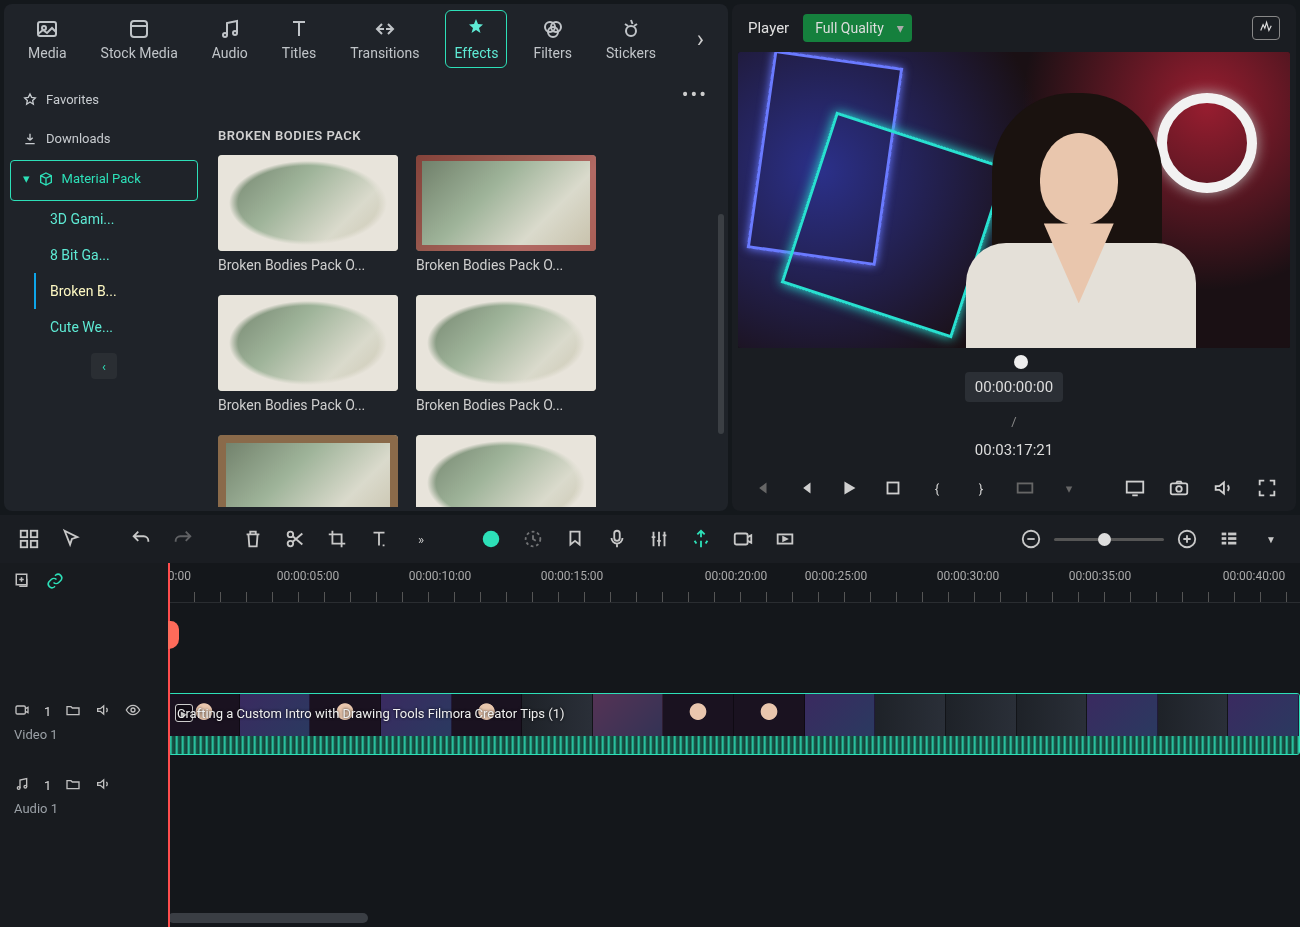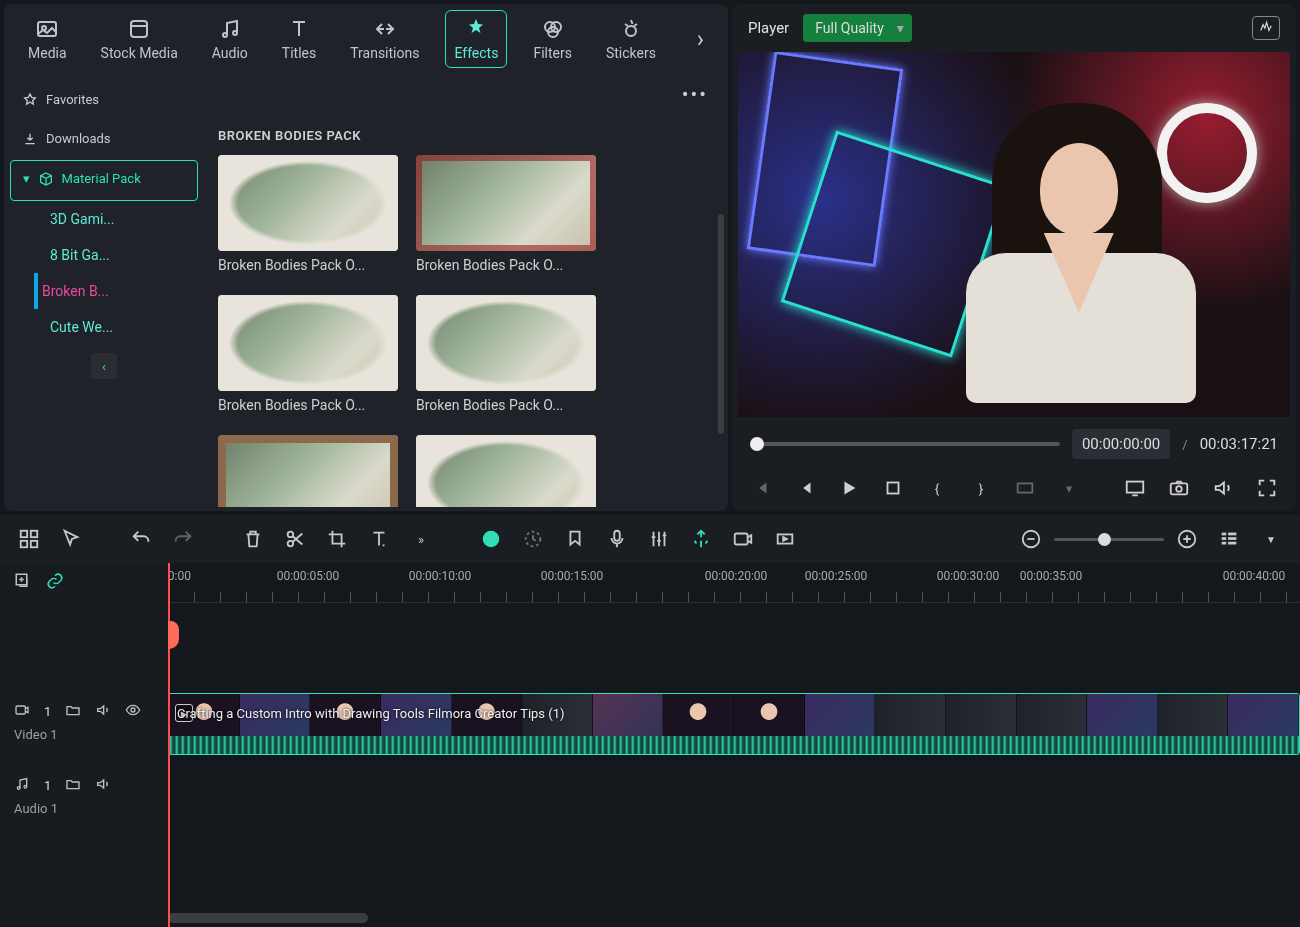--- a/index.html
+++ b/index.html
@@ -21,21 +21,21 @@
   .tab { display: flex; flex-direction: column; align-items: center; gap: 4px; padding: 6px 8px; cursor: pointer; color: #c0c4c8; border-radius: 6px; }
   .tab.active { border: 1.5px solid #2de0b8; color: #5eead4; }
   .tab .ic { width: 24px; height: 24px; display:flex;align-items:center;justify-content:center;}
   .tab .lbl { font-size: 14px; }
   .tabs-more { margin-left: auto; font-size: 24px; color: #ccc; padding: 4px 8px; cursor:pointer; }
   .library-body { display: flex; flex: 1; overflow: hidden; }
   .sidebar { width: 200px; padding: 8px 6px; overflow-y: auto; }
   .side-item { display: flex; align-items: flex-start; gap: 8px; padding: 10px 12px; color: #c8ccd0; cursor:pointer; border-radius: 4px; }
   .side-item.material { border: 1.5px solid #2de0b8; color: #2de0b8; }
   .side-sub { padding: 10px 10px 10px 40px; color: #5eead4; cursor:pointer; font-size:14px; white-space:nowrap; overflow:hidden; text-overflow:ellipsis;}
-  .side-sub.active { color: #ec4899; border-left: 4px solid #0ea5e9; margin-left: 24px; padding-left: 4px; }
+  .side-sub.active { color: #fef9c3; border-left: 2px solid #0ea5e9; margin-left: 24px; padding-left: 14px; }
   .collapse-btn { margin-top: auto; display:flex; justify-content:center; padding:8px; }
   .collapse-btn .chip{ width:26px;height:26px;border-radius:4px;background:#2a2e33;color:#2de0b8;display:flex;align-items:center;justify-content:center;cursor:pointer;}
   .grid-area { flex:1; display:flex; flex-direction:column; padding: 4px 14px; overflow:hidden; position:relative;}
   .grid-toolbar { display:flex; justify-content:flex-end; padding:4px 6px; }
   .dots-btn { color:#ccc; font-size:20px; letter-spacing:2px; cursor:pointer;}
   .pack-title { font-size: 13px; font-weight: 600; color:#d0d0d0; margin: 18px 0 12px 0; letter-spacing: .5px;}
   .grid { display:grid; grid-template-columns: repeat(2, 180px); gap: 22px 18px; overflow-y:auto; padding-right:8px;}
   .card { width:204px; }
   .thumb { width:180px; height:96px; border-radius:4px; background: linear-gradient(135deg,#6b7a65 0%, #9fb49a 40%, #dadacc 70%, #c6bfa8 100%); position:relative; overflow:hidden;}
   .thumb.reddish::after{content:'';position:absolute;inset:0;box-shadow: inset 0 0 0 6px rgba(150,30,30,0.6);}
@@ -56,21 +56,21 @@
      radial-gradient(circle at 85% 18%, rgba(255,40,70,.55) 0%, transparent 35%),
      #1a1014;}
   .preview .neon{position:absolute;left:12%;top:28%;width:180px;height:180px;border:3px solid #28e0d0;transform:rotate(18deg); box-shadow:0 0 12px #28e0d0;}
   .preview .neon2{position:absolute;left:4%;top:2%;width:130px;height:200px;border:3px solid #6a7aff;transform:rotate(8deg); box-shadow:0 0 10px #6a7aff;}
   .preview .ring{position:absolute;right:6%;top:14%;width:100px;height:100px;border:10px solid #f2f2f2;border-radius:50%; box-shadow:0 0 14px #aaa;}
   .preview .person{position:absolute;left:38%;top:14%;width:260px;height:280px;}
   .person .hair{position:absolute;left:44px;top:0;width:170px;height:240px;background:#1a120f;border-radius:80px 80px 60px 60px;}
   .person .face{position:absolute;left:92px;top:40px;width:78px;height:92px;background:#e9c6ad;border-radius:50% 50% 46% 46%;}
   .person .sweater{position:absolute;left:18px;top:150px;width:230px;height:150px;background:#e4e0d8;border-radius:40px 40px 10px 10px;}
   .person .vneck{position:absolute;left:96px;top:130px;width:70px;height:80px;background:#e9c6ad;clip-path:polygon(0 0,100% 0,50% 100%);}
-  .player-bar { display:flex; align-items:center; gap:12px; padding:12px 18px;}
+  .player-bar { display:flex; align-items:center; gap:12px; padding:12px 18px;flex-direction:column;}
   .seek { flex:1; height:4px; background:#555; border-radius:2px; position:relative;}
   .seek .dot{position:absolute;left:0;top:-5px;width:14px;height:14px;background:#eee;border-radius:50%;}
   .time-chip{ background:#2b2f35; padding:6px 10px; border-radius:4px; font-size:15px;}
   .time-slash{color:#888;}
   .time-dur{font-size:15px; color:#ddd;}
   .player-controls{display:flex;align-items:center;gap:22px;padding:6px 18px 12px 18px;}
   .pc-ic{width:22px;height:22px;color:#cfcfcf;cursor:pointer;display:flex;align-items:center;justify-content:center;}
   .pc-ic.dim{color:#666;}
   
   .toolbar { height:48px; background:#1a1d22; display:flex; align-items:center; gap:20px; padding:0 18px;}
@@ -530,21 +530,21 @@
   <div class="tracks-area">
     <div class="ruler">
       <div class="ticks"></div>
     <span class="tick-label" style="left: 8px;">00:00</span>
         <span class="tick-label" style="left: 140px; text-align: right;">00:00:05:00</span>
         <span class="tick-label" style="left: 272px;">00:00:10:00</span>
         <span class="tick-label" style="left: 404px;">00:00:15:00</span>
         <span class="tick-label" style="left: 568px;">00:00:20:00</span>
         <span class="tick-label" style="left: 668px;">00:00:25:00</span>
         <span class="tick-label" style="left: 800px;">00:00:30:00</span>
-        <span class="tick-label" style="left: 883px;">00:00:35:00</span>
+        <span class="tick-label" style="left: 932px;">00:00:35:00</span>
         <span class="tick-label" style="left: 1064px; padding-left: 44px;">00:00:40:00</span>
       </div>
     <div class="playhead"></div>
     <div class="spacer-lane"></div>
     <div class="track-lane">
       <div class="clip">
         <div class="clip-thumbs">
           <div class="ct face"></div>
             <div class="ct"></div>
             <div class="ct face"></div>

